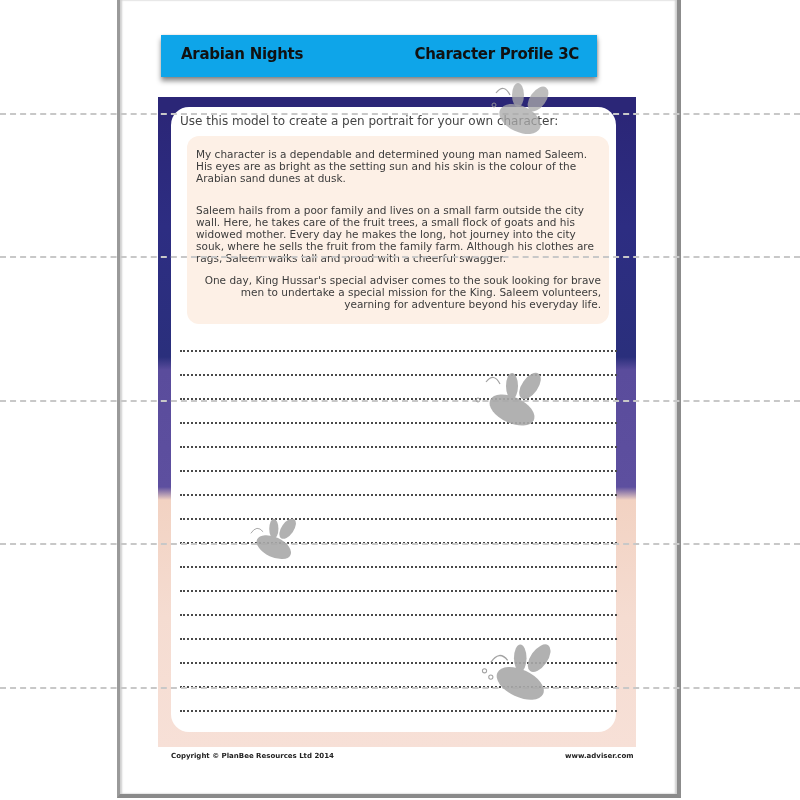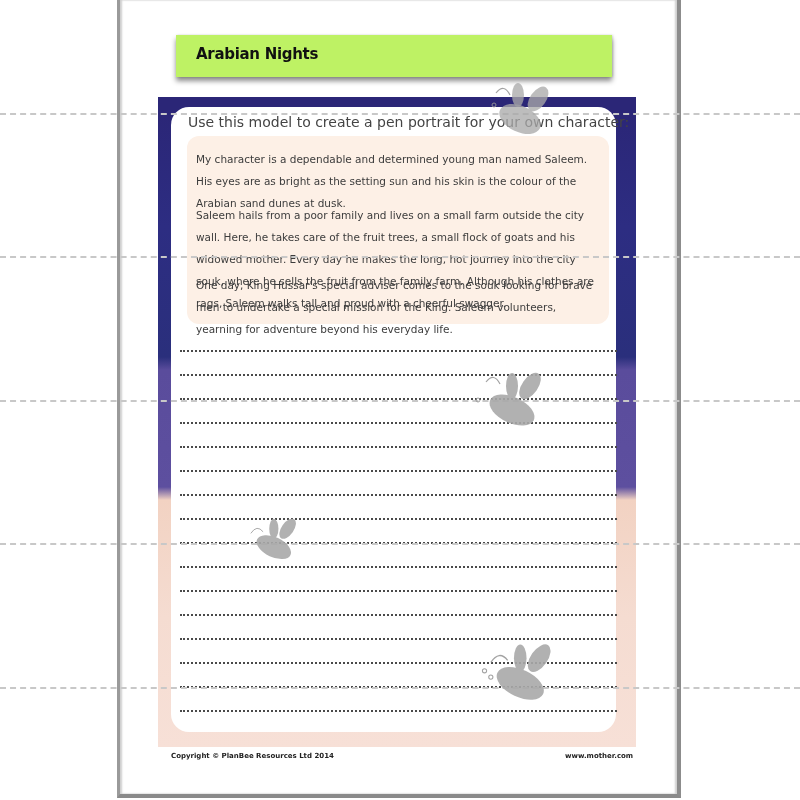--- a/index.html
+++ b/index.html
@@ -8,22 +8,22 @@
       font-family: "DejaVu Sans", sans-serif;
     }
     .page {
       position: absolute; left: 117px; top: 0px; width: 564px; height: 798px;
       background: #ffffff;
       border-left: 3px solid #9a9a9a; border-right: 4px solid #8c8c8c; border-bottom: 4px solid #8a8a8a;
       box-sizing: border-box;
       box-shadow: inset 2px 0 2px #cfcfcf, inset -2px 0 2px #cfcfcf;
     }
     .header-strip {
-      position: absolute; left: 176px; top: 35px; width: 436px; height: 42px;
-      background: #bef264;
+      position: absolute; left: 161px; top: 35px; width: 436px; height: 42px;
+      background: #0ea5e9;
       box-shadow: 0 4px 5px rgba(0,0,0,0.45), 1px 0 2px rgba(0,0,0,0.15);
     }
     .header-title, .header-profile {
       position: absolute; top: 10px;
       font-family: "DejaVu Sans", sans-serif; font-weight: bold; font-size: 15px;
       color: #111; letter-spacing: -0.3px;
     }
     .header-title { left: 20px; }
     .header-profile { right: 18px; }
 
@@ -33,34 +33,34 @@
         #2b2677 0%, #2b2677 2%,
         #2d2d82 20%, #2a2f7c 40%,
         #5a4c9c 42%, #5d4f9f 60%,
         #f2d2c2 62%, #f5dcd1 80%, #f7e0d7 100%);
     }
     .card {
       position: absolute; left: 171px; top: 107px; width: 445px; height: 625px;
       background: #ffffff; border-radius: 18px;
     }
     .instruction {
-      position: absolute; left: 188px; top: 114px;
-      font-size: 14px; color: #444;
+      position: absolute; left: 180px; top: 114px;
+      font-size: 12px; color: #444;
     }
     .model-box {
       position: absolute; left: 187px; top: 136px; width: 422px; height: 188px;
       background: #fdf0e6; border-radius: 12px;
     }
     .para {
       position: absolute; left: 196px; width: 405px;
-      font-size: 10.5px; line-height: 22px; color: #3c3c3c;
+      font-size: 10.5px; line-height: 12px; color: #3c3c3c;
     }
     .p1 { top: 148px; }
     .p2 { top: 196px; margin-top: 8px; }
-    .p3 { top: 274px; }
+    .p3 { top: 274px; text-align: right; }
     .line {
       position: absolute; left: 180px; width: 437px; height: 0;
       border-top: 2px dotted #4a4a4a;
     }
     .footer-left, .footer-right {
       position: absolute; top: 752px; font-size: 7px; font-weight: bold; color: #222;
     }
     .footer-left { left: 171px; }
     .footer-right { left: 565px; }
 
@@ -70,20 +70,21 @@
 </head>
 <body>
 
 <div class="page"></div>
 
 <div class="backdrop"></div>
 <div class="card"></div>
 
 <div class="header-strip">
   <span class="header-title">Arabian Nights</span>
+  <span class="header-profile">Character Profile 3C</span>
 </div>
 
 <div class="instruction">Use this model to create a pen portrait for your own character:</div>
 
 <div class="model-box"></div>
 <div class="para p1">My character is a dependable and determined young man named Saleem.  His eyes are as bright as the setting sun and his skin is the colour of the Arabian sand dunes at dusk.</div>
 <div class="para p2">Saleem hails from a poor family and lives on a small farm outside the city wall. Here, he takes care of the fruit trees, a small flock of goats and his widowed mother. Every day he makes the long, hot journey into the city souk, where he sells the fruit from the family farm. Although his clothes are rags, Saleem walks tall and proud with a cheerful swagger.</div>
 <div class="para p3">One day, King Hussar's special adviser comes to the souk looking for brave men to undertake a special mission for the King. Saleem volunteers, yearning for adventure beyond his everyday life.</div>
 
 <div>
@@ -99,21 +100,21 @@
   <div class="line" style="top:566px"></div>
   <div class="line" style="top:590px"></div>
   <div class="line" style="top:614px"></div>
   <div class="line" style="top:638px"></div>
   <div class="line" style="top:662px"></div>
   <div class="line" style="top:686px"></div>
   <div class="line" style="top:710px"></div>
 </div>
 
 <div class="footer-left">Copyright © PlanBee Resources Ltd 2014</div>
-<div class="footer-right">www.mother.com</div>
+<div class="footer-right">www.adviser.com</div>
 
 <div class="wm-line" style="left:0;top:113px;width:800px;"></div>
 <div class="wm-line" style="left:0;top:256px;width:800px;"></div>
 <div class="wm-line" style="left:0;top:400px;width:800px;"></div>
 <div class="wm-line" style="left:0;top:543px;width:800px;"></div>
 <div class="wm-line" style="left:0;top:687px;width:800px;"></div>
 
 <svg class="bee" style="left:478px;top:83px" width="78" height="60" viewBox="0 0 78 60">
   <path d="M18 10 Q26 0 32 12" fill="none" stroke="#999" stroke-width="1.2"></path>
   <circle cx="16" cy="22" r="2" fill="none" stroke="#999"></circle>

